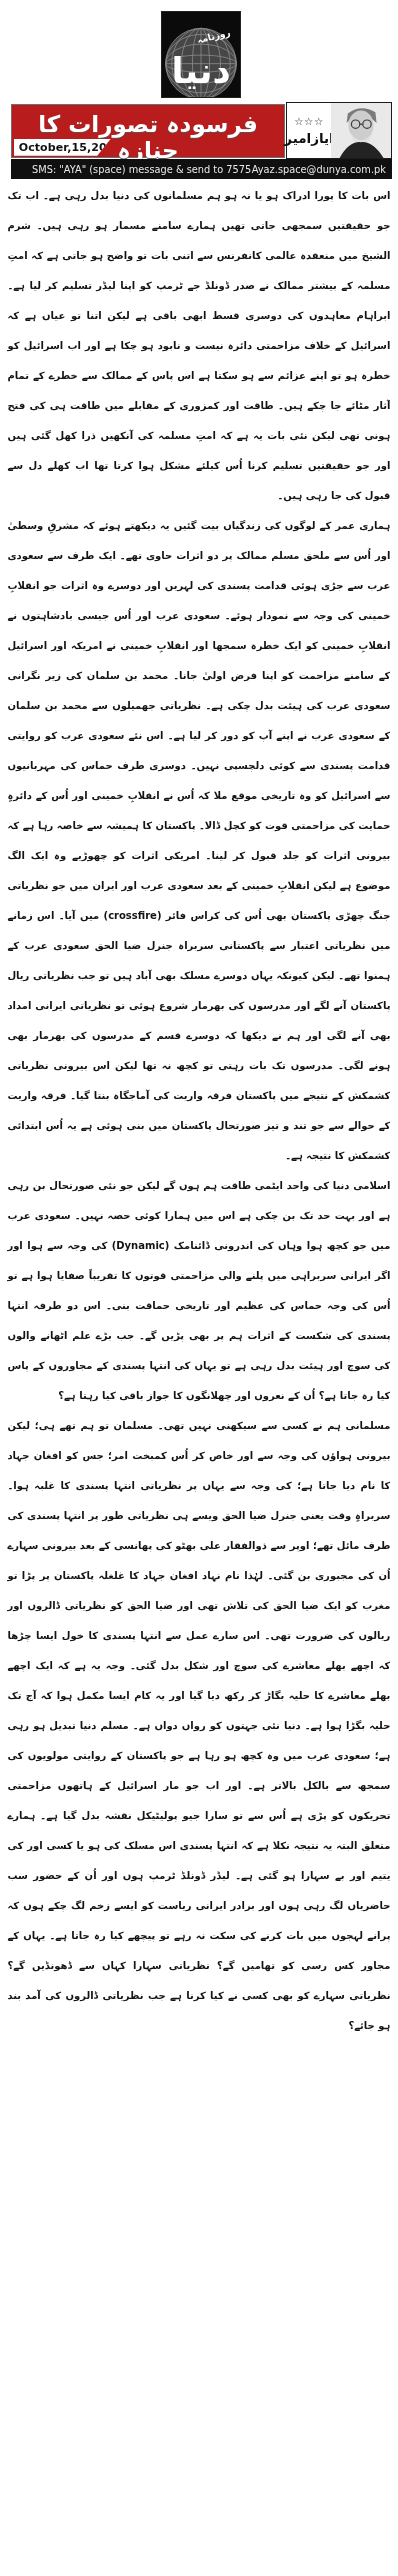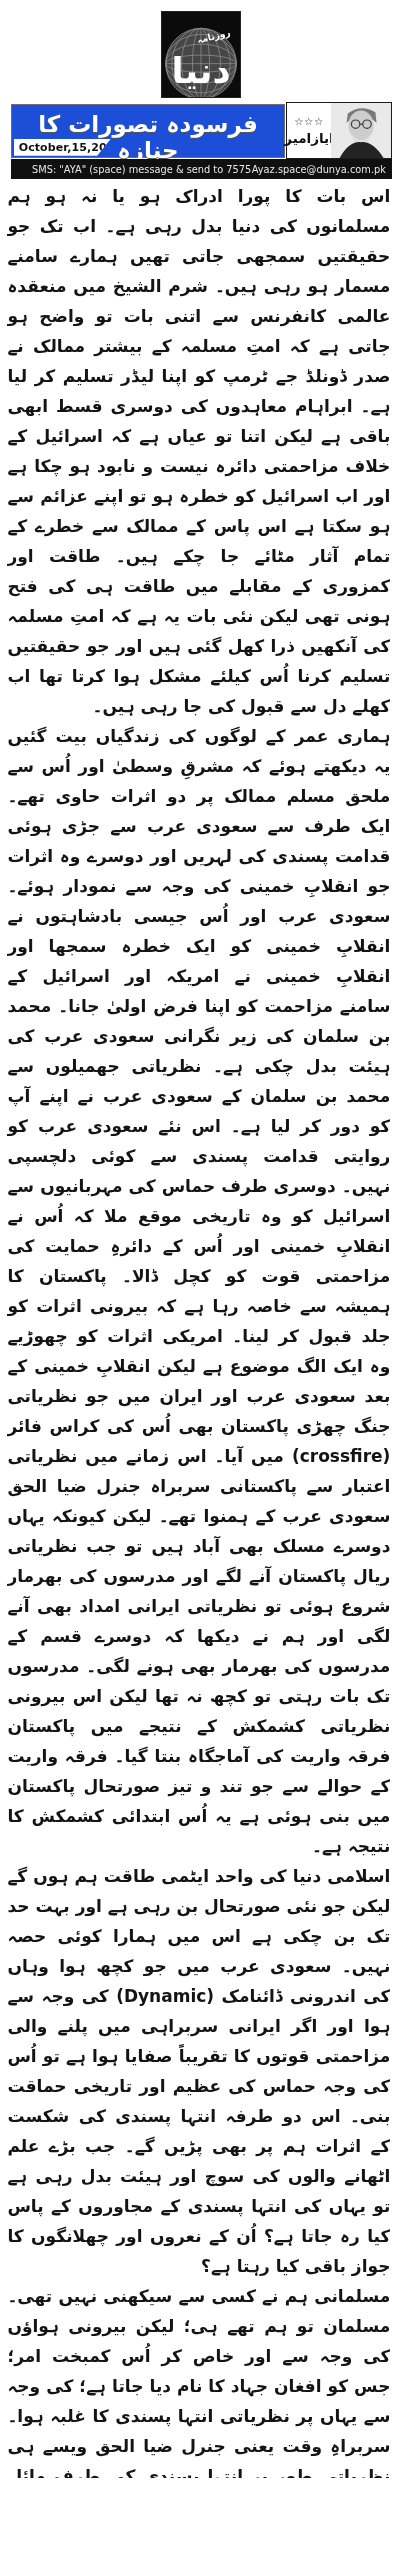--- a/index.html
+++ b/index.html
@@ -4,39 +4,39 @@
 <style>
   html,body{margin:0;padding:0;background:#ffffff;}
   body{font-family:"DejaVu Sans",sans-serif;}
   .page{position:relative;width:398px;height:2576px;background:#ffffff;overflow:hidden;margin:0 auto;}
 
   
   .logo{position:absolute;left:161px;top:11px;width:78px;height:85px;background:#0b0b0b;border:0.6px solid #222;}
   .logo svg{display:block;width:100%;height:100%;}
 
   
-  .title-bar{position:absolute;left:11px;top:104px;width:274px;height:54px;background:#1d4ed8;border:0.6px solid #6f6f6f;box-sizing:border-box;}
+  .title-bar{position:absolute;left:11px;top:104px;width:274px;height:54px;background:#b91c1c;border:0.6px solid #6f6f6f;box-sizing:border-box;}
   .article-title{position:absolute;left:0;right:0;top:6.1px;text-align:center;color:#ffffff;font-size:23px;font-weight:bold;direction:rtl;text-shadow:0 0.6px 0.6px #555;}
   .date-box{position:absolute;left:1.8px;bottom:1.2px;width:97px;height:17px;background:#ffffff;clip-path:polygon(0 0,100% 0,86% 100%,0 100%);display:flex;align-items:center;}
   .date-text{font-size:11px;font-weight:bold;color:#111;padding-left:4.9px;letter-spacing:0.1px;}
 
   .author-box{position:absolute;left:286px;top:102px;width:106px;height:57px;background:#ffffff;border:0.6px solid #1c1c1c;box-sizing:border-box;display:flex;}
   .author-meta{width:44px;display:flex;flex-direction:column;align-items:center;justify-content:center;gap:3.7px;}
   .stars{font-size:10.4px;color:#222;letter-spacing:0.6px;white-space:nowrap;}
   .signature{font-size:13.5px;font-weight:bold;color:#111;direction:rtl;}
   .author-photo{flex:1;overflow:hidden;}
   .author-photo svg{display:block;width:100%;height:100%;}
 
   
   .sms-bar{position:absolute;left:11px;top:159px;width:381px;height:20px;background:#101010;display:flex;align-items:center;justify-content:space-between;box-sizing:border-box;padding:0 6.1px 0 21px;}
   .sms-left,.sms-right{color:#e8e8e8;font-size:9.8px;white-space:nowrap;}
 
   
   .article-body{position:absolute;left:7.4px;top:181px;width:383px;height:2297px;overflow:hidden;direction:rtl;}
-  .article-body p{margin:0;padding:0;text-align:justify;text-justify:inter-word;font-size:17px;line-height:30px;color:#141414;font-weight:bold;}
+  .article-body p{margin:0;padding:0;text-align:justify;text-justify:inter-word;font-size:10px;line-height:30px;color:#141414;font-weight:bold;}
 </style>
 </head>
 <body>
 
 <div class="page">
 
   <div class="logo">
     <svg viewBox="0 0 128 138" aria-hidden="true">
       <rect x="0" y="0" width="128" height="138" fill="#0b0b0b"></rect>
       <circle cx="64" cy="84" r="58" fill="#464646"></circle>

